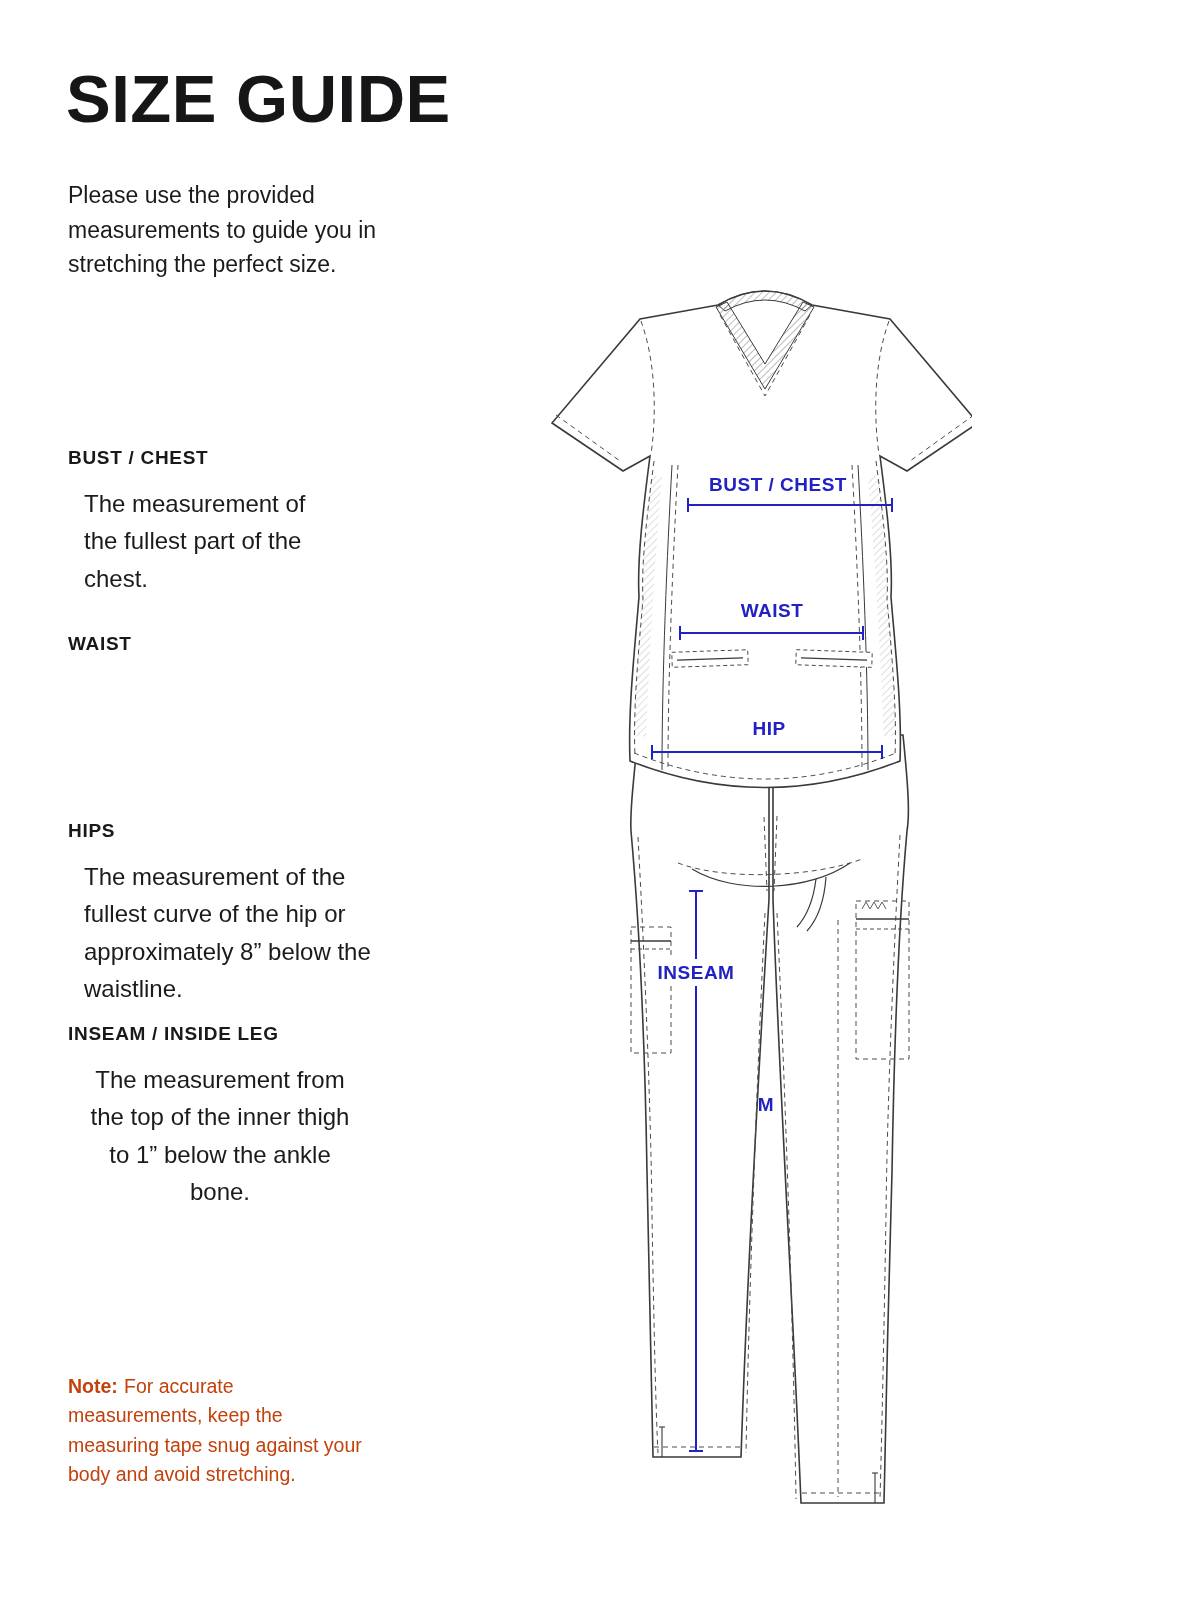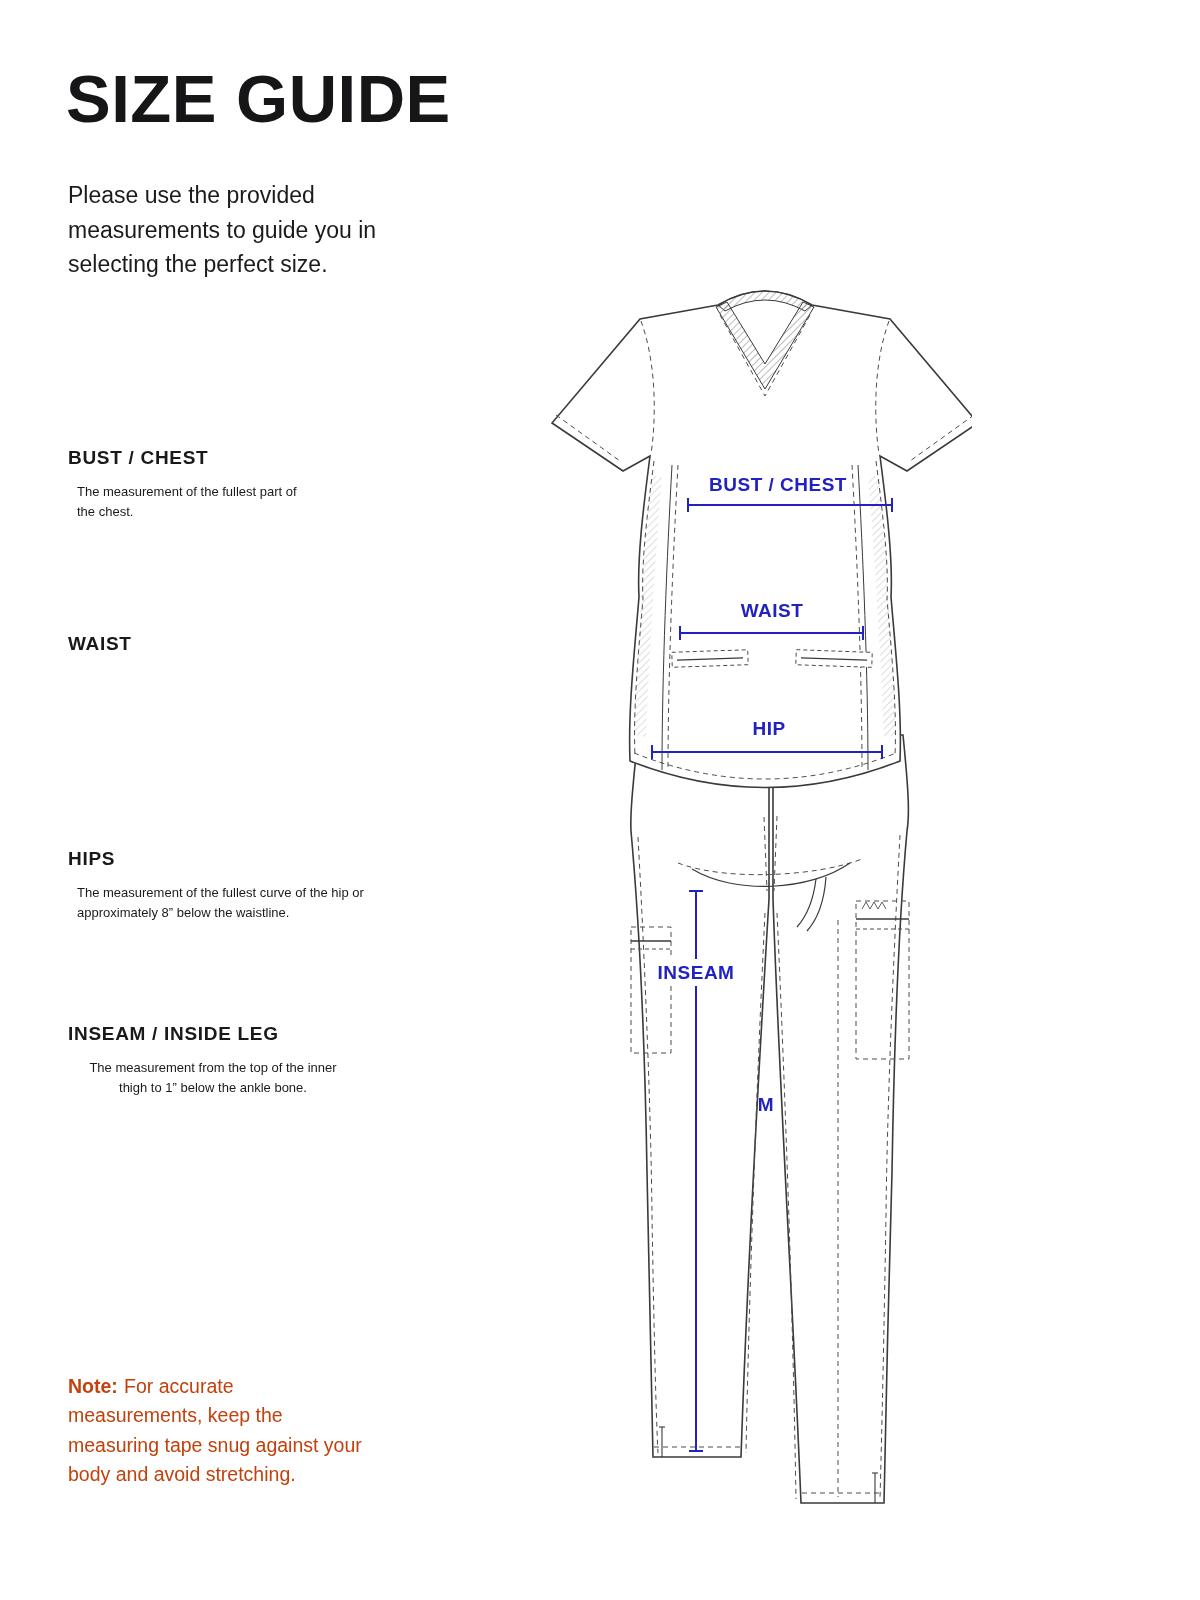--- a/index.html
+++ b/index.html
@@ -10,24 +10,24 @@
   .title{
     position:absolute;left:66px;top:60px;margin:0;
     font-size:67px;font-weight:700;letter-spacing:.5px;color:#161618;
   }
   .intro{
     position:absolute;left:68px;top:178px;margin:0;max-width:334px;
     font-size:23px;line-height:1.5;color:#1b1b1e;
   }
   .sec{position:absolute;left:68px;}
   .sec h2{margin:0 0 13px 0;font-size:19px;font-weight:700;letter-spacing:.7px;color:#19191b;}
-  .sec p{margin:9px;font-size:13px;line-height:1.56;color:#1b1b1e;}
+  .sec p{margin:16px;font-size:24px;line-height:1.56;color:#1b1b1e;}
   .sec-bust{top:447px;} .sec-bust p{max-width:228px;}
   .sec-waist{top:633px;} .sec-waist p{max-width:258px;}
-  .sec-hips{top:848px;} .sec-hips p{max-width:314px;}
+  .sec-hips{top:820px;} .sec-hips p{max-width:314px;}
   .sec-inseam{top:1023px;} .sec-inseam p{max-width:272px;text-align:center;}
   .note{
     position:absolute;left:68px;top:1372px;margin:0;max-width:302px;
     font-size:19.5px;line-height:1.5;color:#c2410c;
   }
   .note strong{margin-right:.32em;font-weight:700;}
   .drawing{position:absolute;left:520px;top:265px;width:500px;height:1280px;}
   .edge-artifact{position:absolute;background:#1e1e1e;border-radius:1px;}
   .ea1{left:1190px;top:274px;width:10px;height:20px;}
   .ea2{left:1192px;top:354px;width:8px;height:32px;}
@@ -37,21 +37,21 @@
     letter-spacing:.5px;fill:#2222c2;
   }
 </style>
 </head>
 <body>
 
 <div class="canvas">
 
   <h1 class="title">SIZE GUIDE</h1>
 
-  <p class="intro">Please use the provided measurements to guide you in selecting the perfect size.</p>
+  <p class="intro">Please use the provided measurements to guide you in stretching the perfect size.</p>
 
   <section class="sec sec-bust">
     <h2>BUST / CHEST</h2>
     <p>The measurement of the fullest part of the chest.</p>
   </section>
 
   <section class="sec sec-waist">
     <h2>WAIST</h2>
   </section>
 

